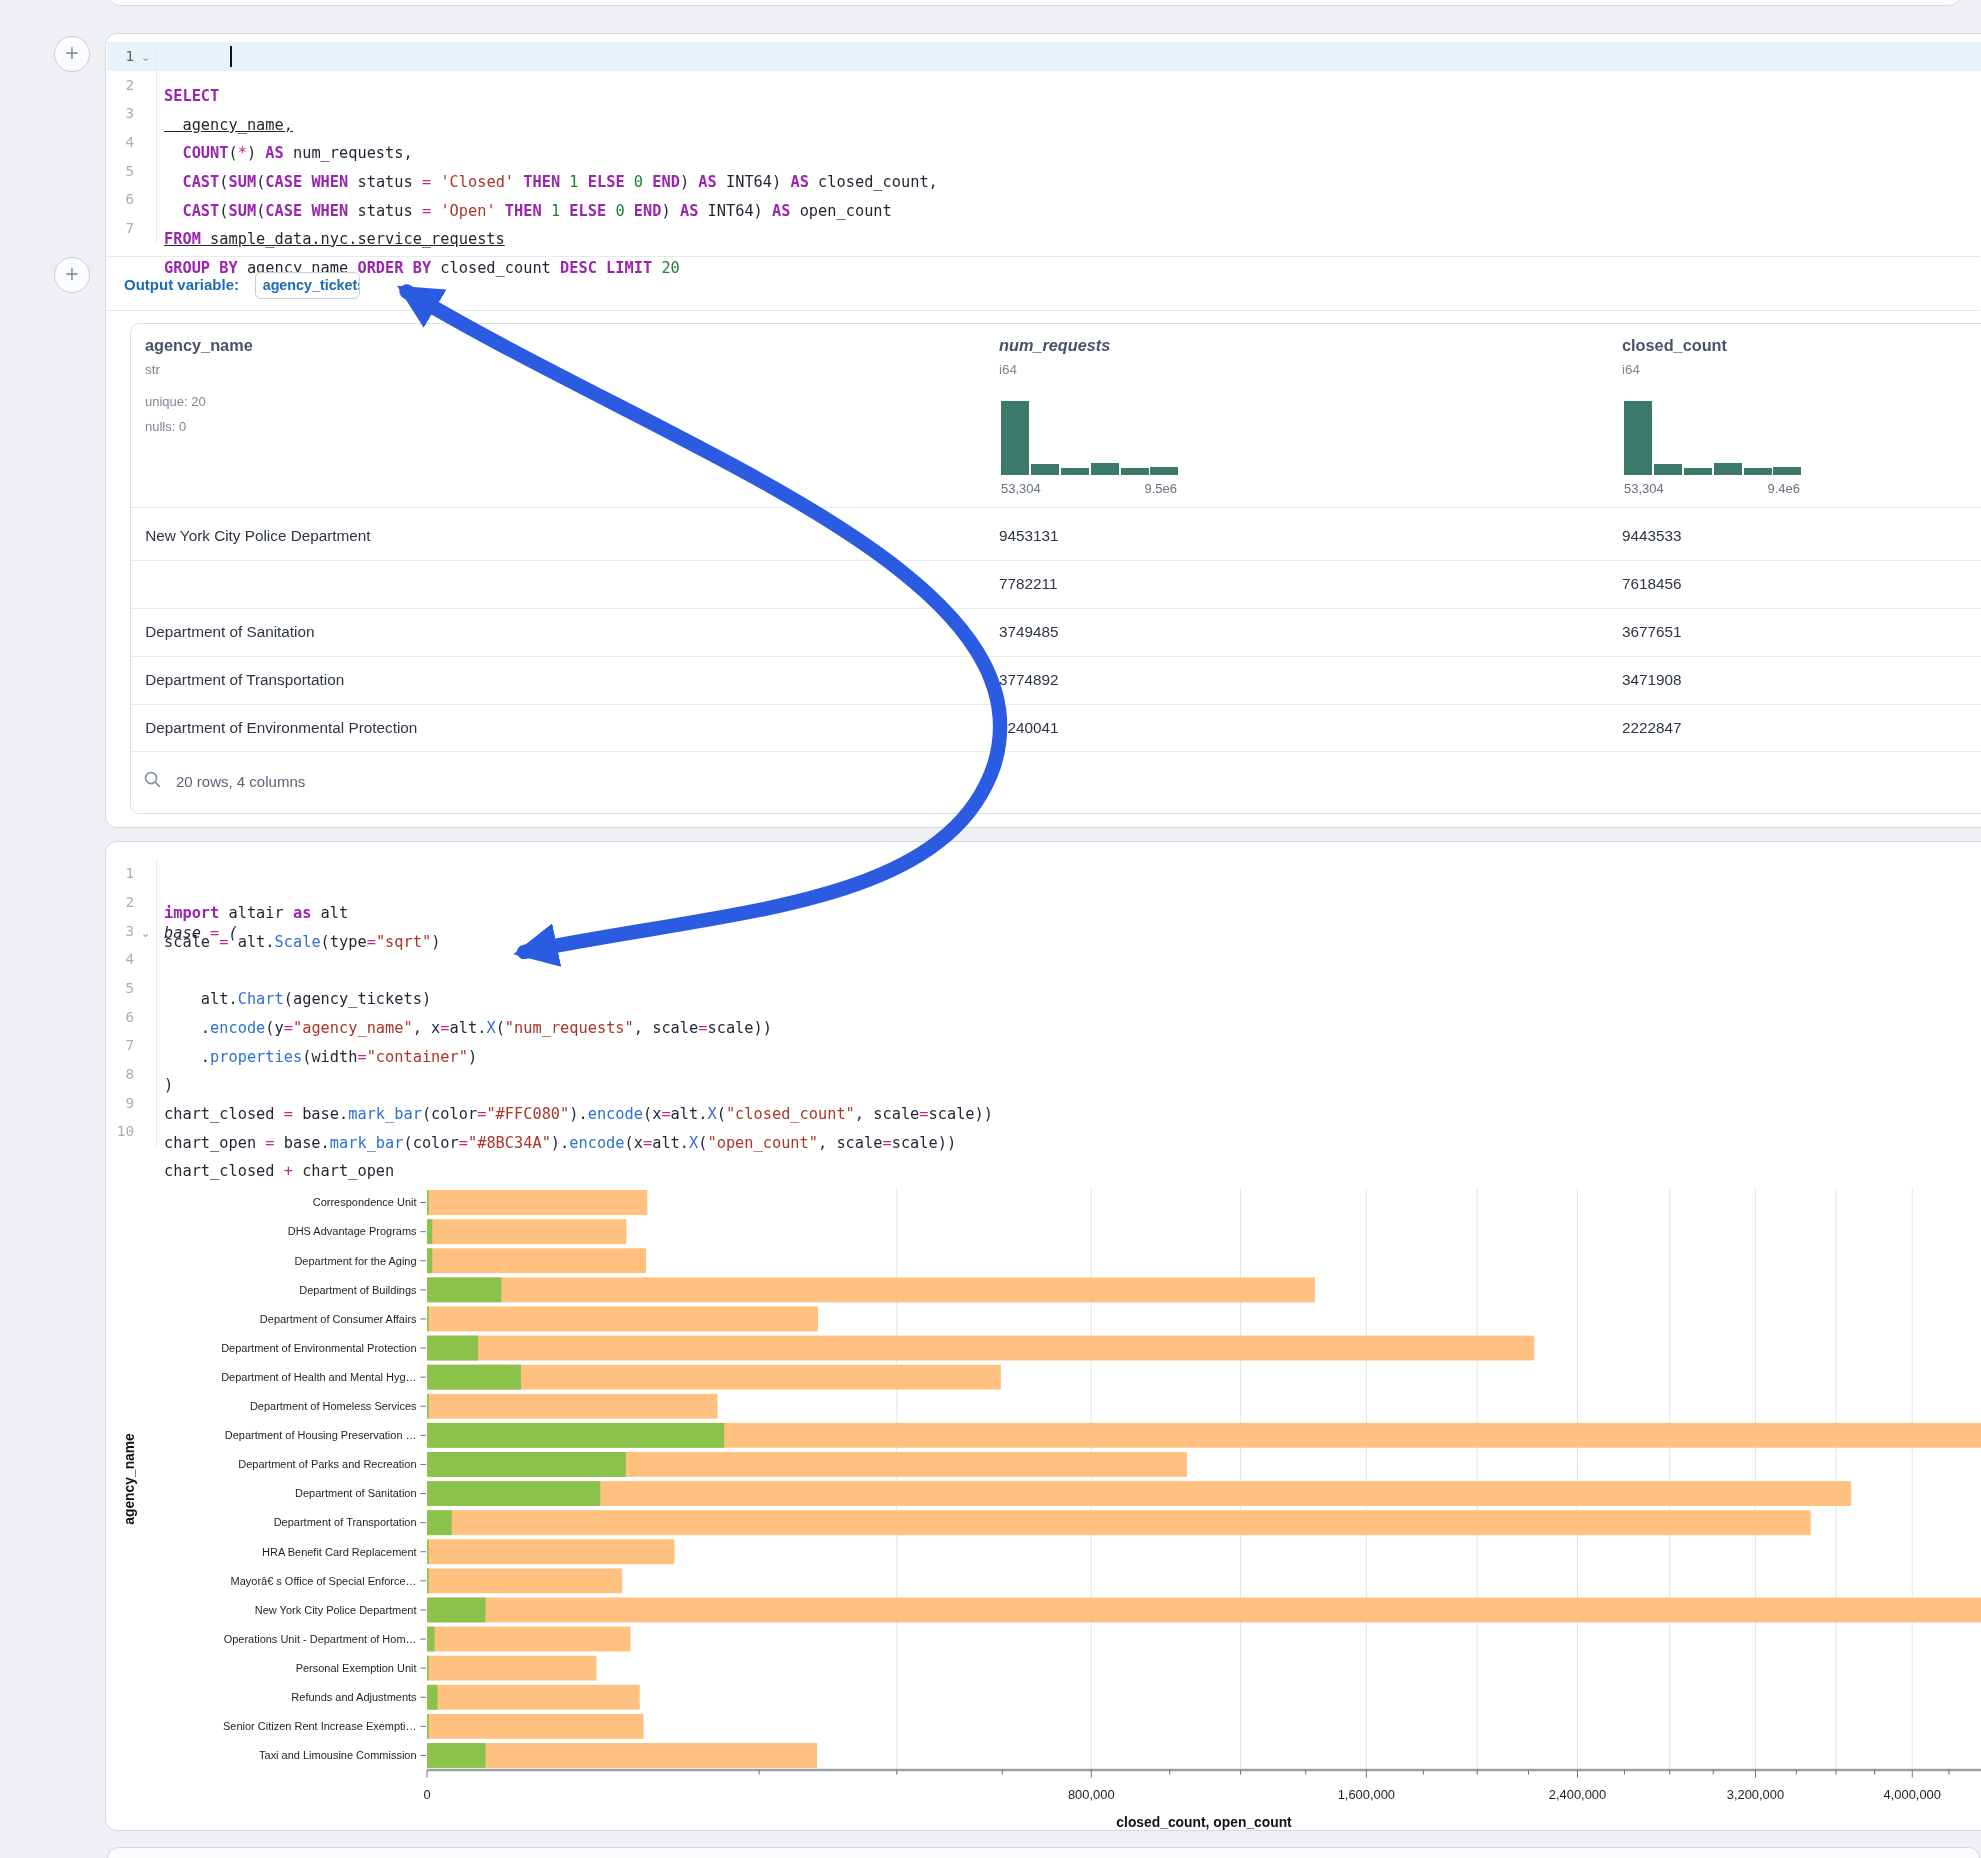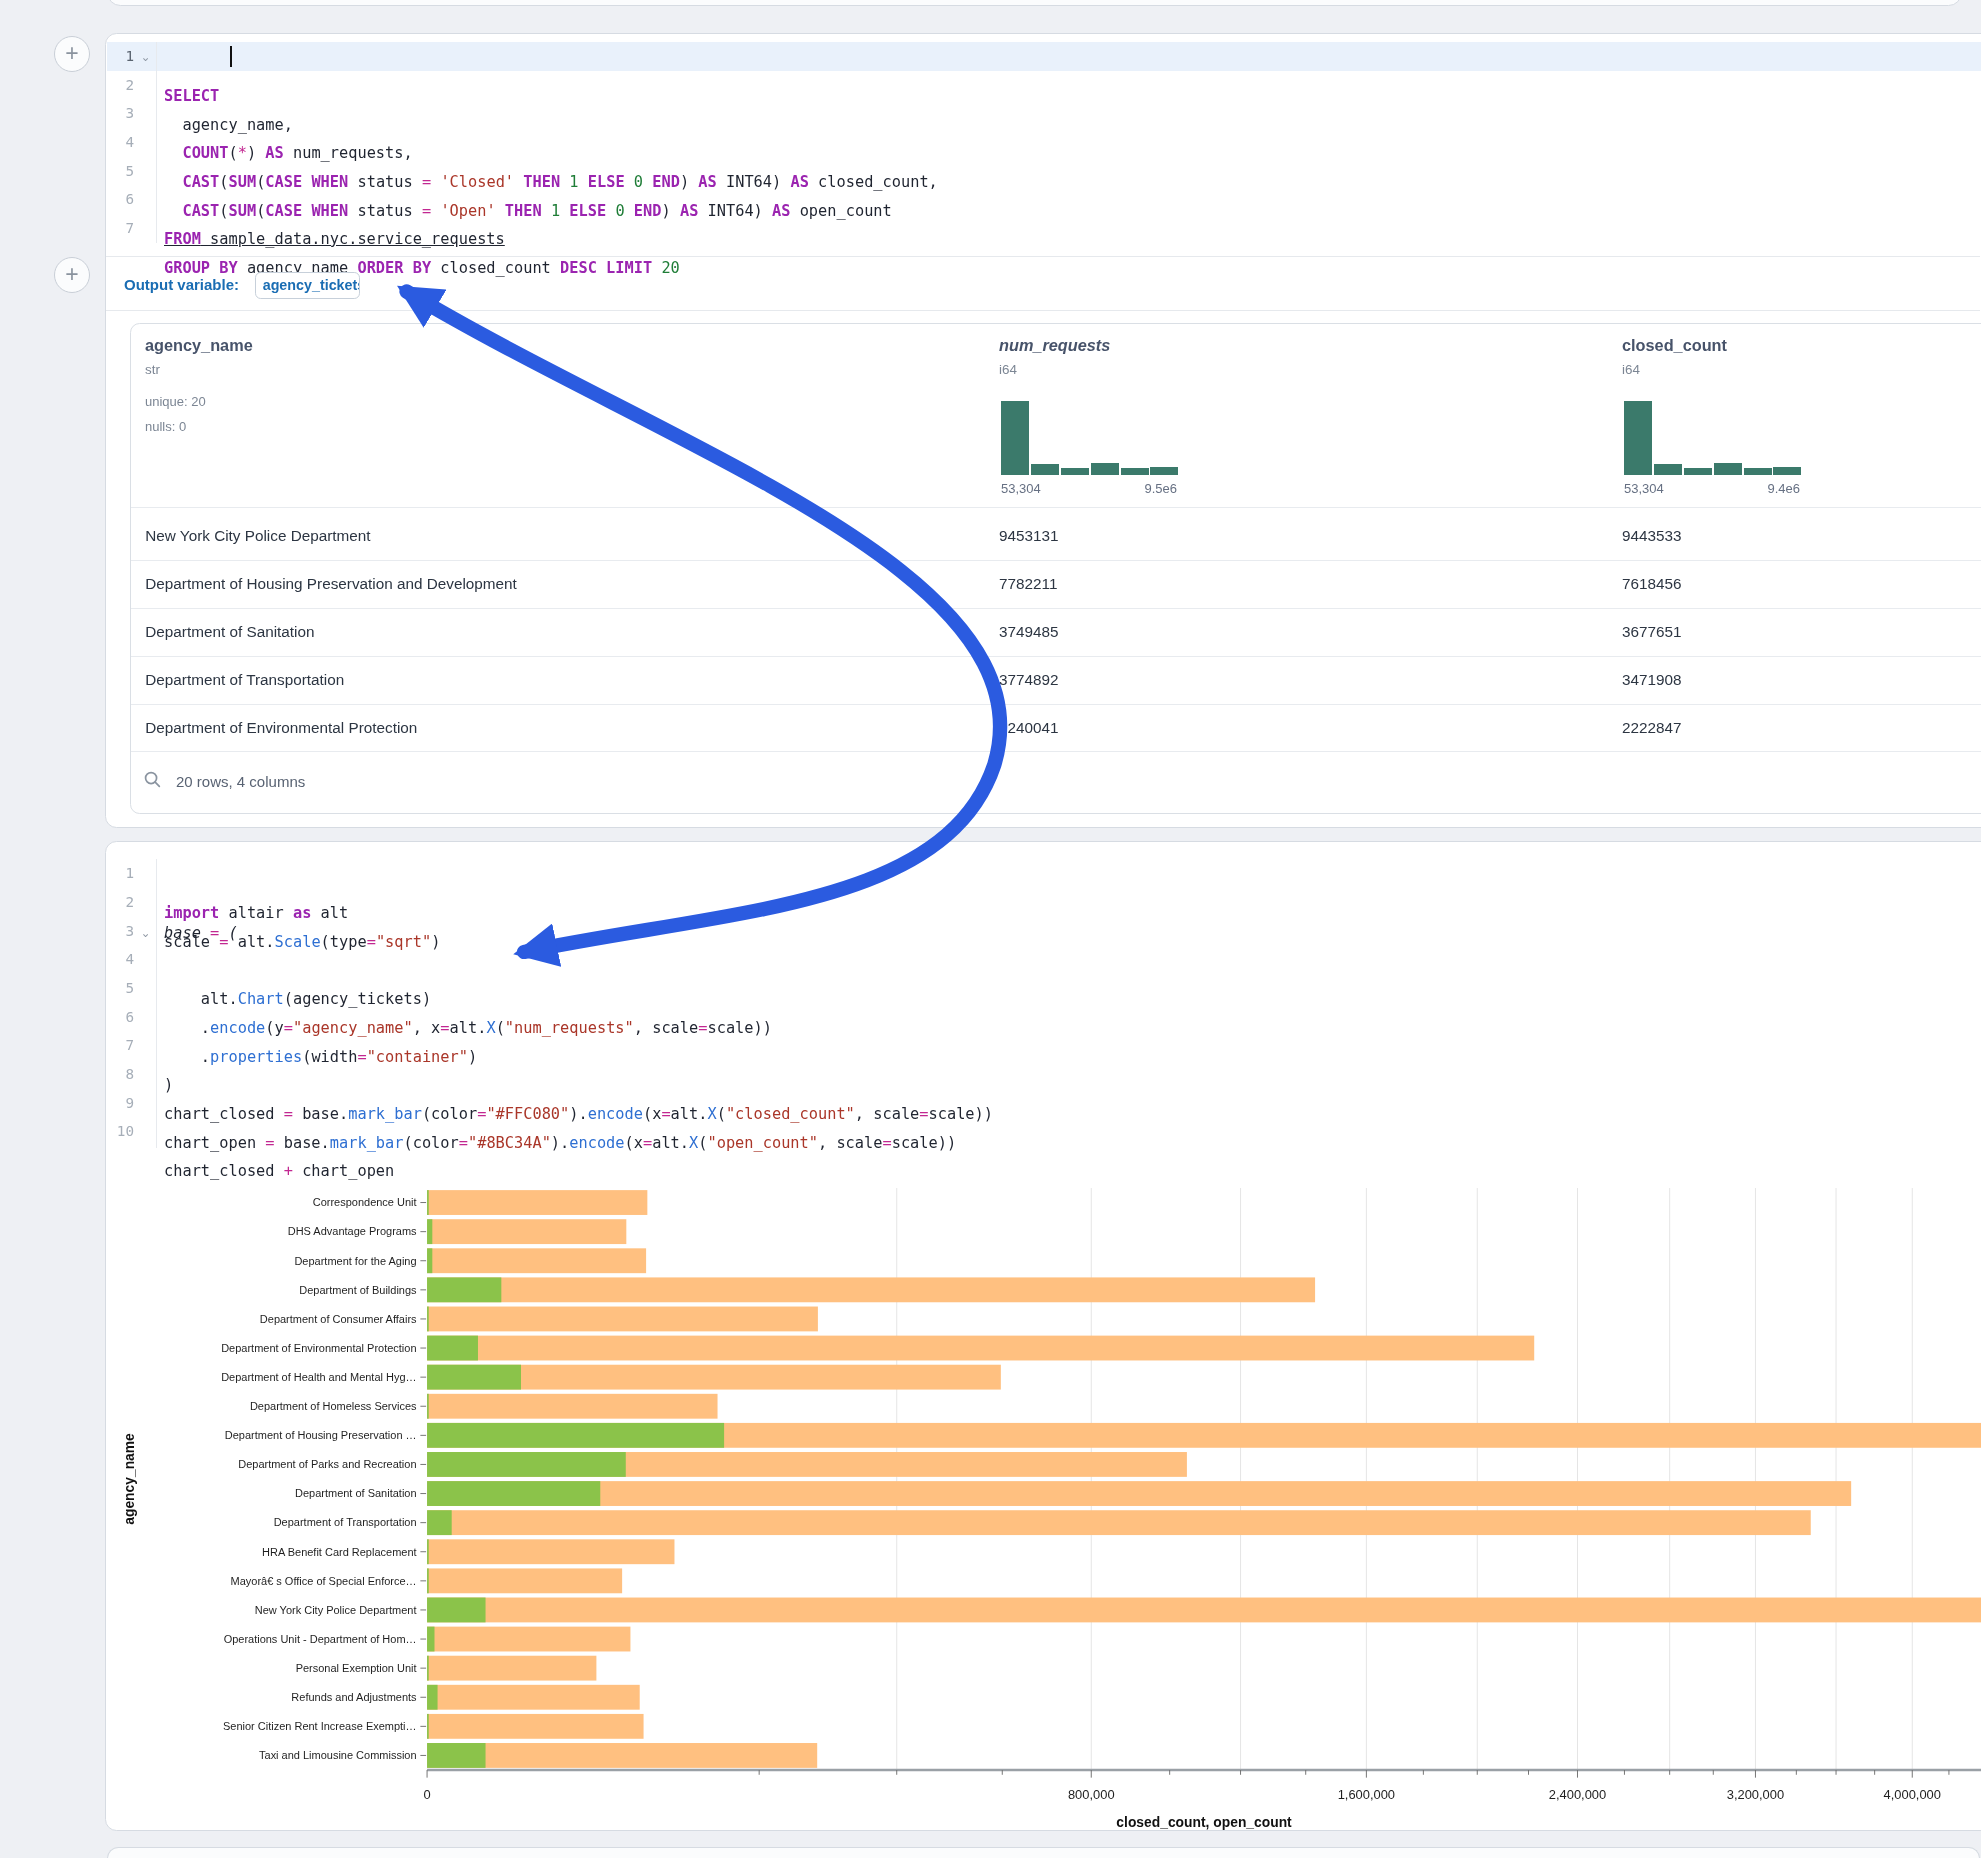--- a/index.html
+++ b/index.html
@@ -49,21 +49,21 @@
 <div class="plus-btn" style="left:54px;top:257px;">+</div>
 
 <div class="card" style="left:105px;top:32.5px;width:1902px;height:795px;"></div>
 
 <div style="position:absolute;left:107px;top:42px;width:1898px;height:29px;background:#e9f1fb;"></div>
 
 <div id="sql-code">
     <div class="lnum" style="top:42px;color:#5a6470;">1</div>
     <div class="codeline" style="top:42px;"><span class="tok-k">SELECT</span><span class="tok-d"> </span></div>
     <div class="lnum" style="top:71px;">2</div>
-    <div class="codeline" style="top:71px;"><span class="tok-d">  agency_name,</span></div>
+    <div class="codeline" style="top:71px;text-decoration:underline;"><span class="tok-d">  agency_name,</span></div>
     <div class="lnum" style="top:99px;">3</div>
     <div class="codeline" style="top:99px;"><span class="tok-d">  </span><span class="tok-k">COUNT</span><span class="tok-d">(</span><span class="tok-o">*</span><span class="tok-d">) </span><span class="tok-k">AS</span><span class="tok-d"> num_requests,</span></div>
     <div class="lnum" style="top:128px;">4</div>
     <div class="codeline" style="top:128px;"><span class="tok-d">  </span><span class="tok-k">CAST</span><span class="tok-d">(</span><span class="tok-k">SUM</span><span class="tok-d">(</span><span class="tok-k">CASE</span><span class="tok-d"> </span><span class="tok-k">WHEN</span><span class="tok-d"> status </span><span class="tok-o">=</span><span class="tok-d"> </span><span class="tok-s">'Closed'</span><span class="tok-d"> </span><span class="tok-k">THEN</span><span class="tok-d"> </span><span class="tok-n">1</span><span class="tok-d"> </span><span class="tok-k">ELSE</span><span class="tok-d"> </span><span class="tok-n">0</span><span class="tok-d"> </span><span class="tok-k">END</span><span class="tok-d">) </span><span class="tok-k">AS</span><span class="tok-d"> INT64) </span><span class="tok-k">AS</span><span class="tok-d"> closed_count,</span></div>
     <div class="lnum" style="top:157px;">5</div>
     <div class="codeline" style="top:157px;"><span class="tok-d">  </span><span class="tok-k">CAST</span><span class="tok-d">(</span><span class="tok-k">SUM</span><span class="tok-d">(</span><span class="tok-k">CASE</span><span class="tok-d"> </span><span class="tok-k">WHEN</span><span class="tok-d"> status </span><span class="tok-o">=</span><span class="tok-d"> </span><span class="tok-s">'Open'</span><span class="tok-d"> </span><span class="tok-k">THEN</span><span class="tok-d"> </span><span class="tok-n">1</span><span class="tok-d"> </span><span class="tok-k">ELSE</span><span class="tok-d"> </span><span class="tok-n">0</span><span class="tok-d"> </span><span class="tok-k">END</span><span class="tok-d">) </span><span class="tok-k">AS</span><span class="tok-d"> INT64) </span><span class="tok-k">AS</span><span class="tok-d"> open_count</span></div>
     <div class="lnum" style="top:185px;">6</div>
     <div class="codeline" style="top:185px;text-decoration:underline;"><span class="tok-k">FROM</span><span class="tok-d"> sample_data.nyc.service_requests</span></div>
     <div class="lnum" style="top:214px;">7</div>
     <div class="codeline" style="top:214px;"><span class="tok-k">GROUP BY</span><span class="tok-d"> agency_name </span><span class="tok-k">ORDER BY</span><span class="tok-d"> closed_count </span><span class="tok-k">DESC</span><span class="tok-d"> </span><span class="tok-k">LIMIT</span><span class="tok-d"> </span><span class="tok-n">20</span></div>
@@ -110,21 +110,20 @@
   </div>
 <div class="rowsep" style="top:507px;"></div>
 <div id="table-rows">
     <div style="position:absolute;left:131px;top:512px;width:1850px;height:48px;">
       <div class="trow-text" style="left:14.3px;top:0;">New York City Police Department</div>
       <div class="trow-text" style="left:868px;top:0;">9453131</div>
       <div class="trow-text" style="left:1491px;top:0;">9443533</div>
     </div>
     <div class="rowsep" style="top:560px;"></div>
     <div style="position:absolute;left:131px;top:560px;width:1850px;height:48px;">
-      <div class="trow-text" style="left:14.3px;top:0;">Department of Housing Preservation and Development</div>
       <div class="trow-text" style="left:868px;top:0;">7782211</div>
       <div class="trow-text" style="left:1491px;top:0;">7618456</div>
     </div>
     <div class="rowsep" style="top:608px;"></div>
     <div style="position:absolute;left:131px;top:608px;width:1850px;height:48px;">
       <div class="trow-text" style="left:14.3px;top:0;">Department of Sanitation</div>
       <div class="trow-text" style="left:868px;top:0;">3749485</div>
       <div class="trow-text" style="left:1491px;top:0;">3677651</div>
     </div>
     <div class="rowsep" style="top:656px;"></div>

